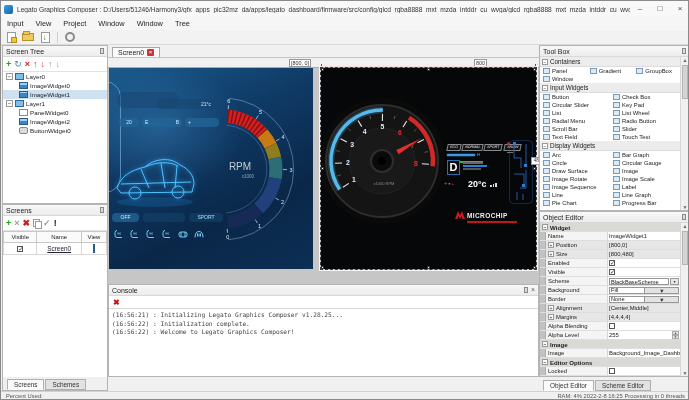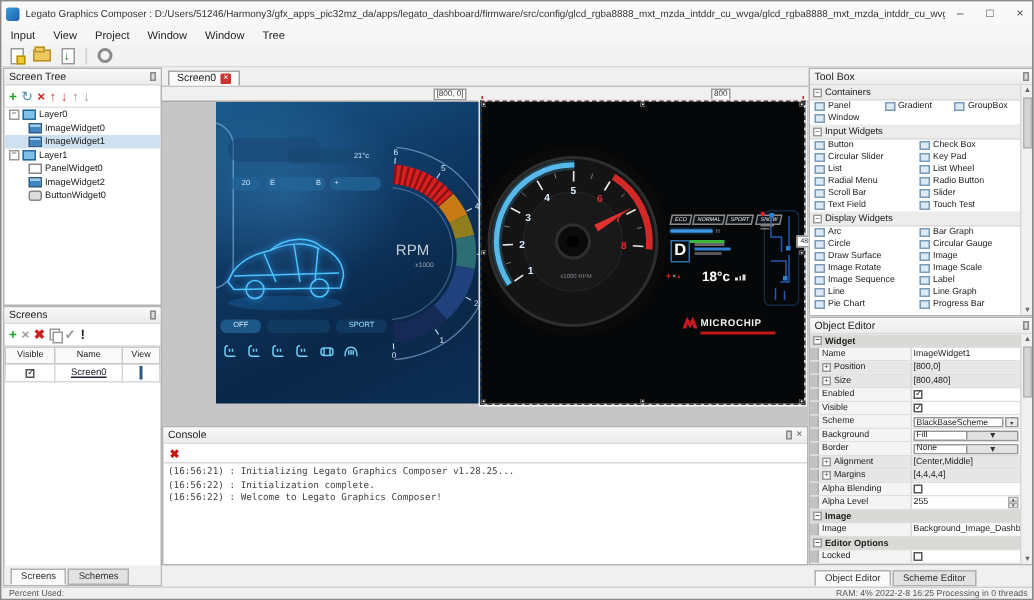--- a/index.html
+++ b/index.html
@@ -103,24 +103,24 @@
   #sel-width-line { position:absolute; left:213px; top:8px; width:215px; height:1px;
       background:#cc2222; }
   #sel-width-line::before,#sel-width-line::after { content:""; position:absolute; top:-2px;
       width:1px; height:5px; background:#cc2222; }
   #sel-width-line::before{left:0;} #sel-width-line::after{right:0;}
   #sel-height-label { position:absolute; left:423px; top:99px; width:13px; height:8px;
       background:#fff; border:1px solid #999; font-size:4.6px; line-height:6px;
       text-align:center; color:#333; z-index:6; }
 
   
-  #dash-left { position:absolute; left:1px; top:10px; width:182px; height:201px;
+  #dash-left { position:absolute; left:1px; top:10px; width:204px; height:201px;
       overflow:hidden;
       background:radial-gradient(120px 90px at 25% 30%,rgba(70,150,210,.35),rgba(0,0,0,0) 70%),
-                 linear-gradient(155deg,#1a5a8c 0%,#0f3a66 35%,#0a2748 70%,#0c2f55 100%);margin-left:35px; }
+                 linear-gradient(155deg,#1a5a8c 0%,#0f3a66 35%,#0a2748 70%,#0c2f55 100%); }
   #dash-right { position:absolute; left:213px; top:10px; width:215px; height:201px;
       background:#060708; overflow:hidden; }
   #selection-overlay { position:absolute; left:212px; top:9px; width:217px; height:203px;
       border:1px dashed #3a3a3a; box-shadow:0 0 0 1px rgba(255,255,255,.85); z-index:5;
       pointer-events:none; }
   .sel-handle { position:absolute; width:3px; height:3px; background:#fff; border:1px solid #333; }
 
   .dl-outline { position:absolute; left:-46px; top:13px; width:58px; height:112px;
       border:1px solid rgba(150,210,245,.5); border-radius:16px; }
   .dl-topshape { position:absolute; left:8px; top:24px; width:62px; height:16px;
@@ -510,21 +510,21 @@
       <div id="gear-box">D</div>
       <div class="gear-lines">
         <div style="width:20px;background:#666;"></div>
         <div style="width:24px;background:#2f7fd0;"></div>
         <div style="width:18px;background:#555;"></div>
       </div>
       <div class="warn-cluster">
         <span style="color:#d02020">✚</span><span style="color:#eee">×</span><span style="color:#d02020">▴</span>
       </div>
       <div id="temp-right">
-        <span>18°c</span>
+        <span>20°c</span>
         <span class="sig" style="height:2px"></span><span class="sig" style="height:3px"></span><span class="sig" style="height:4px"></span>
       </div>
       <svg class="dr-abs" style="left:188px;top:72px" width="24" height="64" viewBox="0 0 24 64">
         <rect x="0.5" y="0.5" width="23" height="63" rx="4" fill="none" stroke="rgba(40,100,200,0.35)"></rect>
         <g fill="none" stroke="#2464c4" stroke-width="1" opacity="0.9">
           <path d="M5,4 v14 h7 v10 M17,4 v20 M5,34 h10 v12 M17,30 v18 h-6 M8,52 v8 M14,54 v6"></path>
         </g>
         <g fill="#2f7fd0">
             <rect x="4" y="2" width="3" height="3"></rect>
             <rect x="15" y="24" width="3" height="3"></rect>

